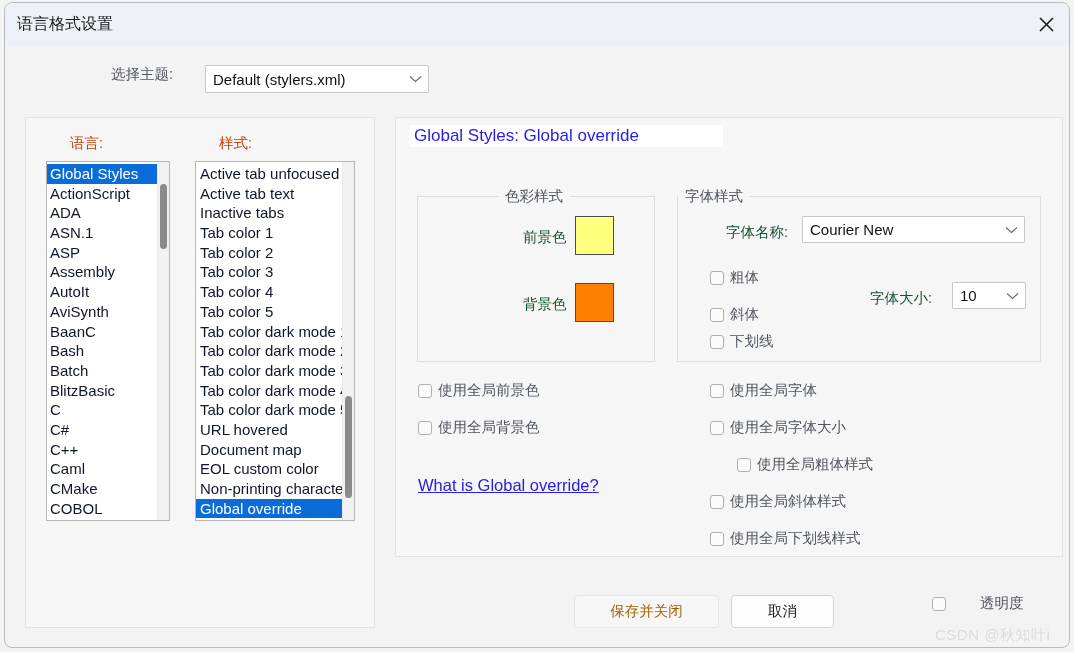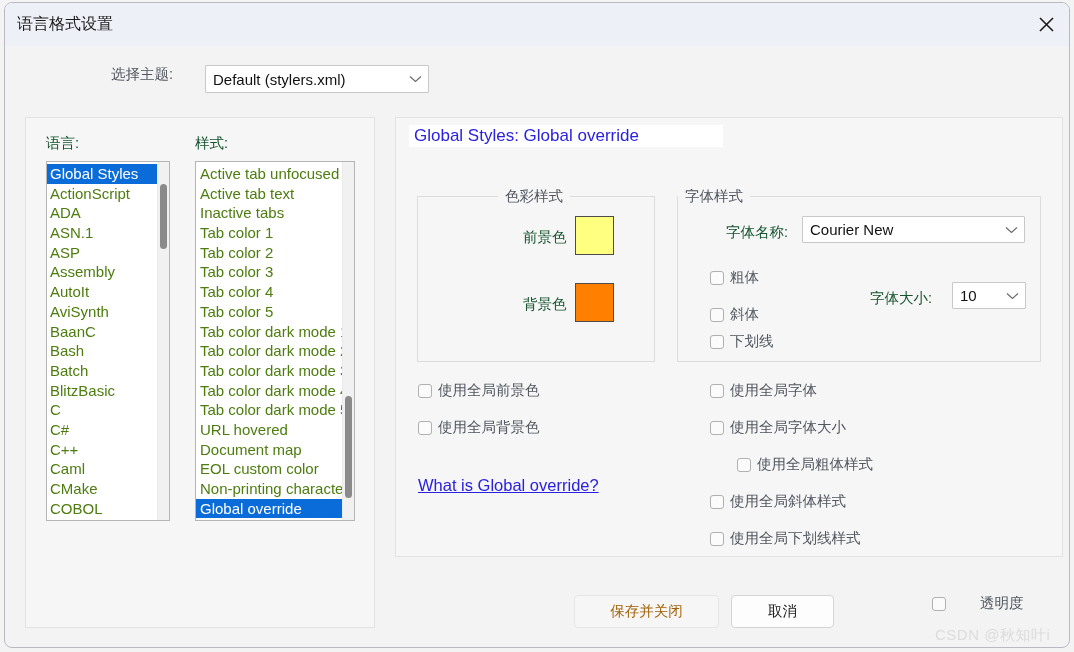--- a/index.html
+++ b/index.html
@@ -113,22 +113,23 @@
     width: 350px; height: 511px;
   }
   #right-panel {
     left: 390px; top: 114px;
     width: 668px; height: 440px;
   }
 
   .col-label {
     position: absolute;
     font-size: 14.5px;
-    color: #14532d;
-    white-space: nowrap;
+    color: #c2410c;
+    white-space: nowrap;
+    margin-left: 24px;
   }
 
   
   .listbox {
     position: absolute;
     background: #ffffff;
     border: 1px solid #b5b5b5;
     box-sizing: border-box;
     overflow: hidden;
   }
@@ -138,21 +139,21 @@
   .listitems {
     position: absolute;
     left: 0; top: 0;
     right: 12px;
     padding: 2px 0 0 0;
   }
   .li {
     font-size: 15px;
     line-height: 19.7px;
     height: 19.7px;
-    color: #4d7c0f;
+    color: #0f172a;
     padding-left: 3px;
     white-space: nowrap;
     overflow: hidden;
     box-sizing: border-box;
   }
   .li.selected {
     background: #0a6cd8;
     color: #ffffff;
   }
   #style-list .li { padding-left: 4px; }

